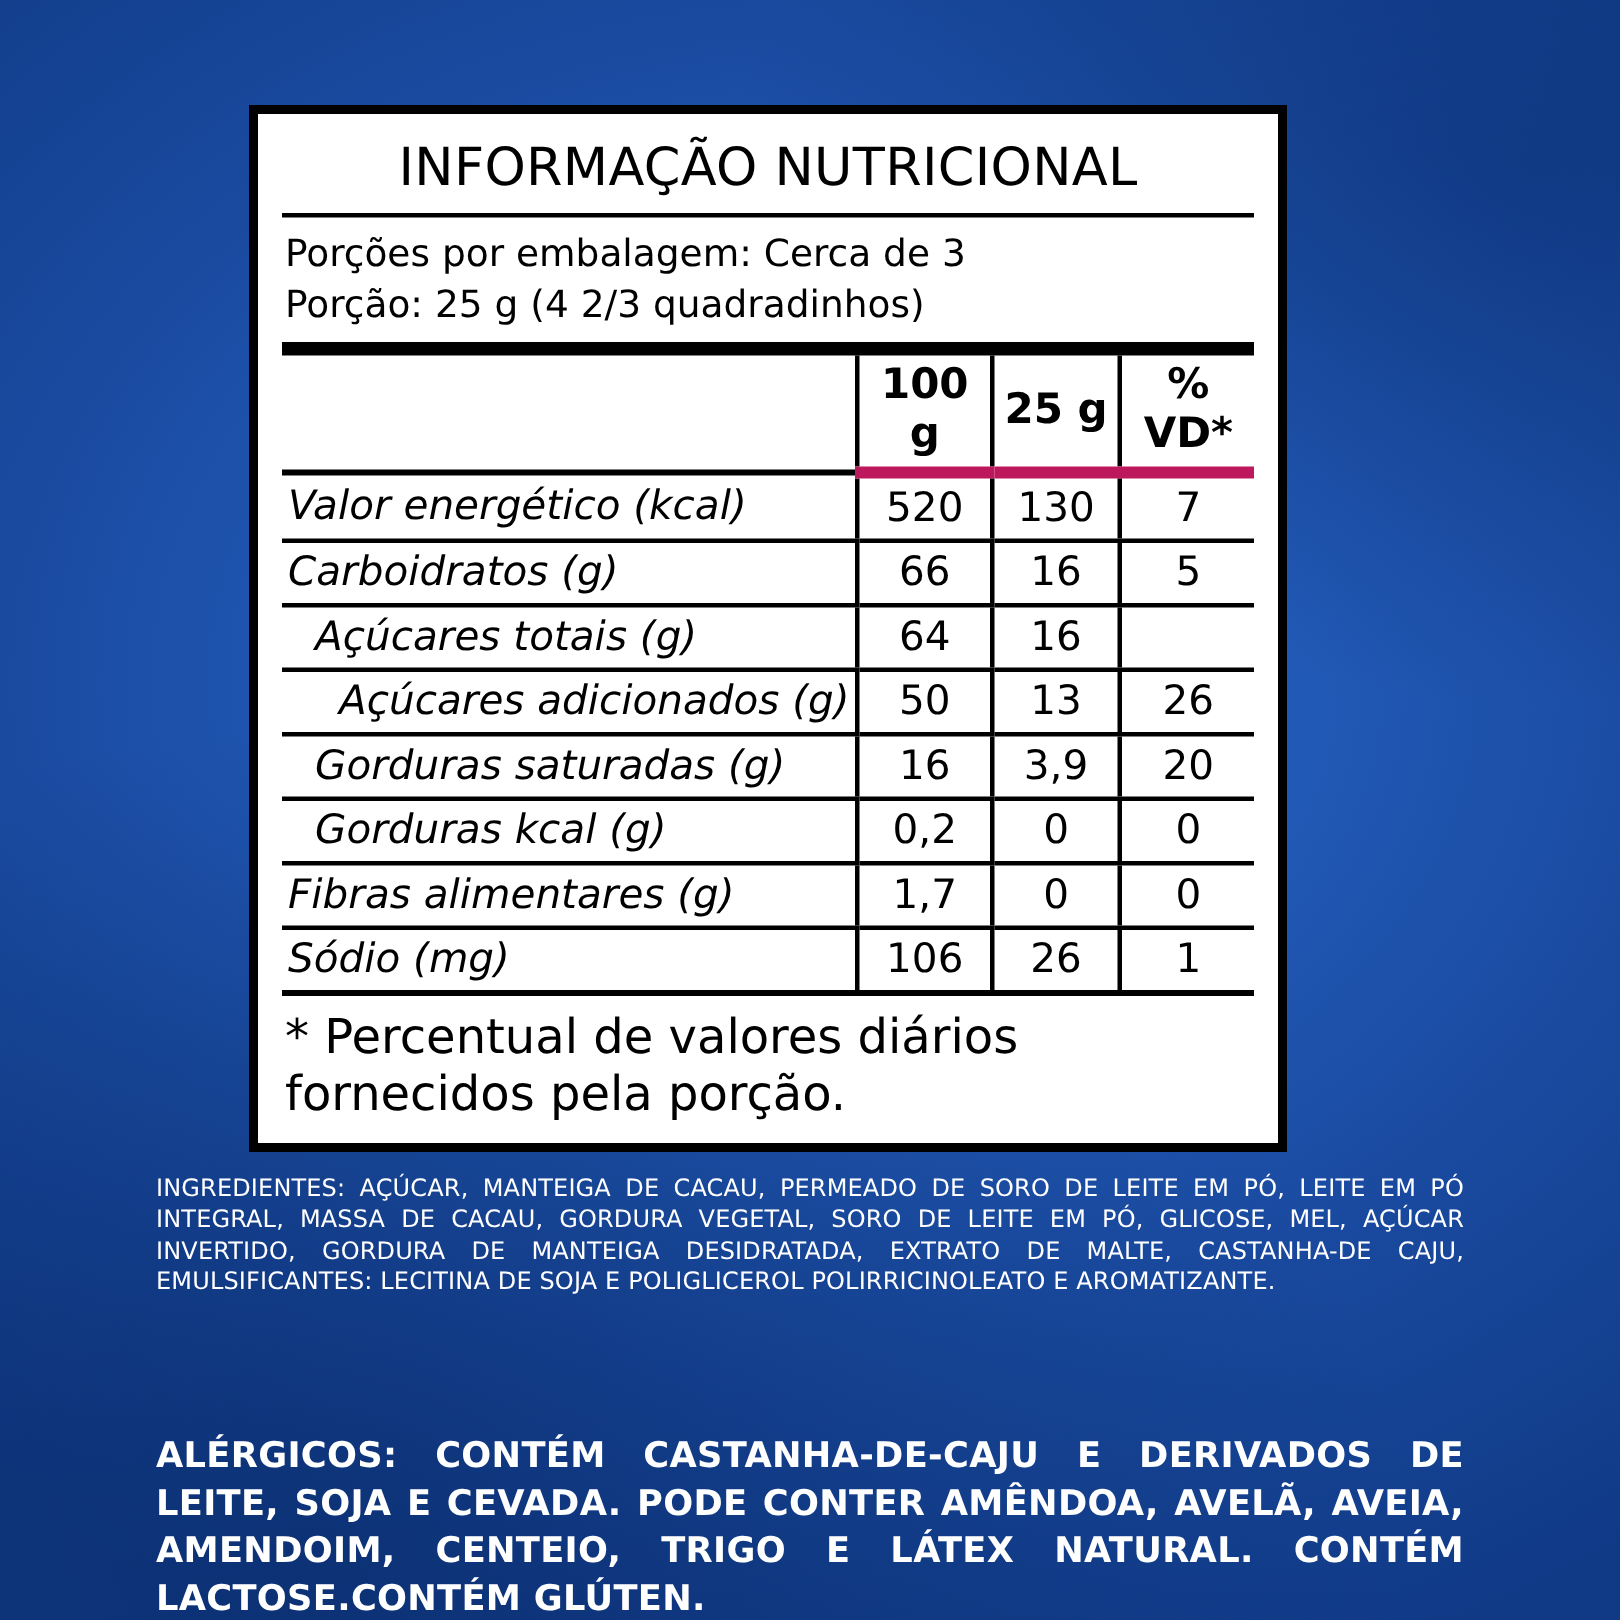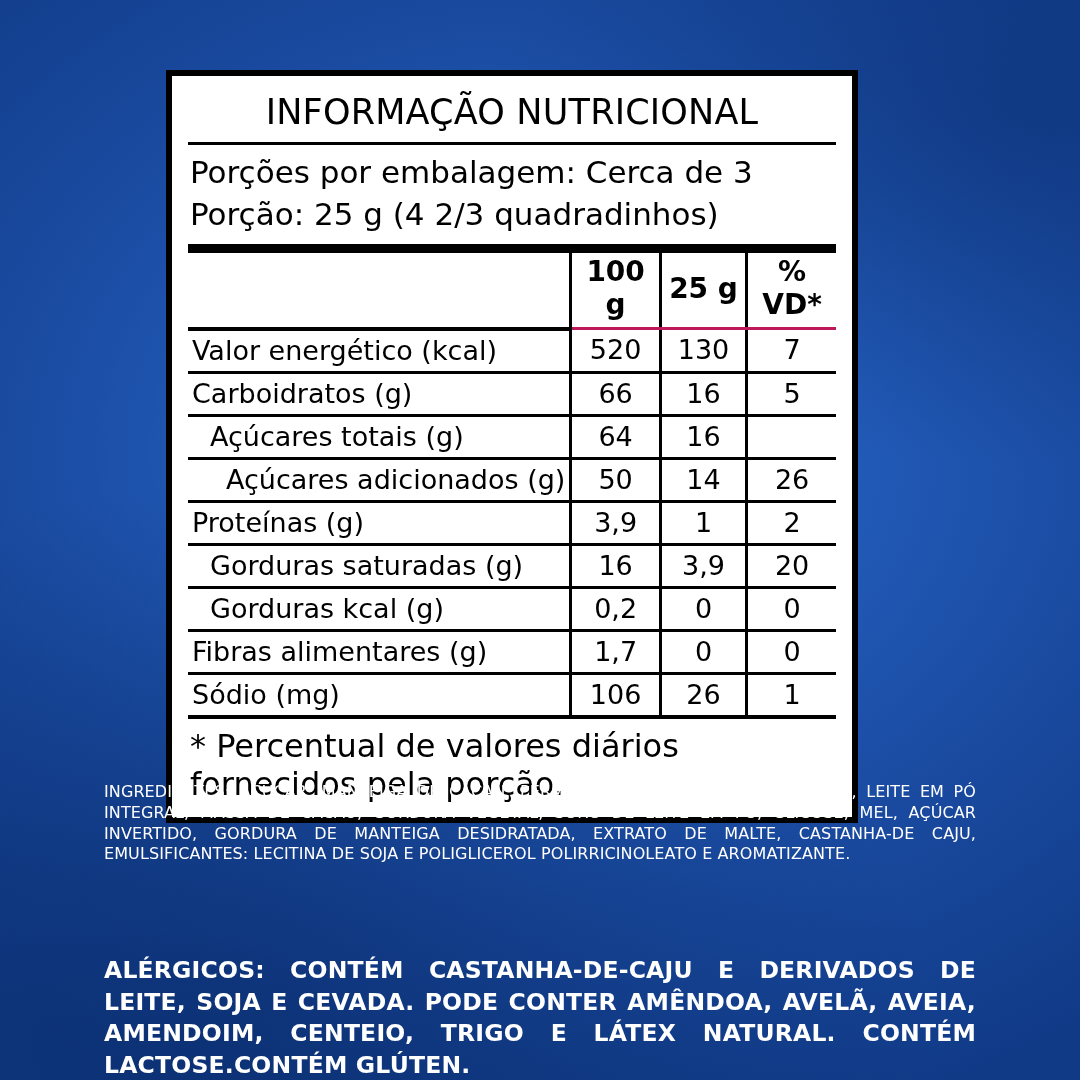--- a/index.html
+++ b/index.html
@@ -49,21 +49,21 @@
     font-size: 35px;
     letter-spacing: 0.2px;
     color: #000;
     padding: 6px 0 10px 0;
     font-family: "DejaVu Sans", sans-serif;
   }
   .rule-thin { border-bottom: 3px solid #000; }
   .rule-thick { border-bottom: 9px solid #000; }
 
   .serv {
-    font-size: 31px;
+    font-size: 25px;
     color: #000;
     line-height: 1.34;
     padding: 7px 0 9px 2px;
   }
 
   table.nut {
     width: 100%;
     border-collapse: collapse;
     font-size: 27px;
     color: #000;
@@ -73,27 +73,28 @@
     padding: 4px 4px 5px 4px;
     font-weight: normal;
     vertical-align: middle;
   }
   table.nut tr.head th {
     font-weight: bold;
     text-align: center;
     font-size: 28px;
     padding-top: 2px;
     padding-bottom: 6px;
-    border-bottom: 3px solid #be185d;
+    border-bottom: 8px solid #be185d;
   }
   table.nut tr.head th.lab { border-bottom: 4px solid #000; }
   td.lab, th.lab {
     text-align: left;
     width: 50%;
     white-space: nowrap;
+    font-style: italic;
   }
   td.val, th.val {
     text-align: center;
     border-left: 3px solid #000;
     width: 16.6%;
   }
   td.lab.ind1 { padding-left: 22px; }
   td.lab.ind2 { padding-left: 38px; }
   tr.last td { border-bottom: none; }
   .footnote {
@@ -175,30 +176,24 @@
           <tr>
             <td class="lab ind1">Açúcares totais (g)</td>
             <td class="val">64</td>
             <td class="val">16</td>
             <td class="val"></td>
           </tr>
 
           <tr>
             <td class="lab ind2">Açúcares adicionados (g)</td>
             <td class="val">50</td>
-            <td class="val">14</td>
+            <td class="val">13</td>
             <td class="val">26</td>
           </tr>
 
-          <tr>
-            <td class="lab">Proteínas (g)</td>
-            <td class="val">3,9</td>
-            <td class="val">1</td>
-            <td class="val">2</td>
-          </tr>
 
 
           <tr>
             <td class="lab ind1">Gorduras saturadas (g)</td>
             <td class="val">16</td>
             <td class="val">3,9</td>
             <td class="val">20</td>
           </tr>
 
           <tr>

